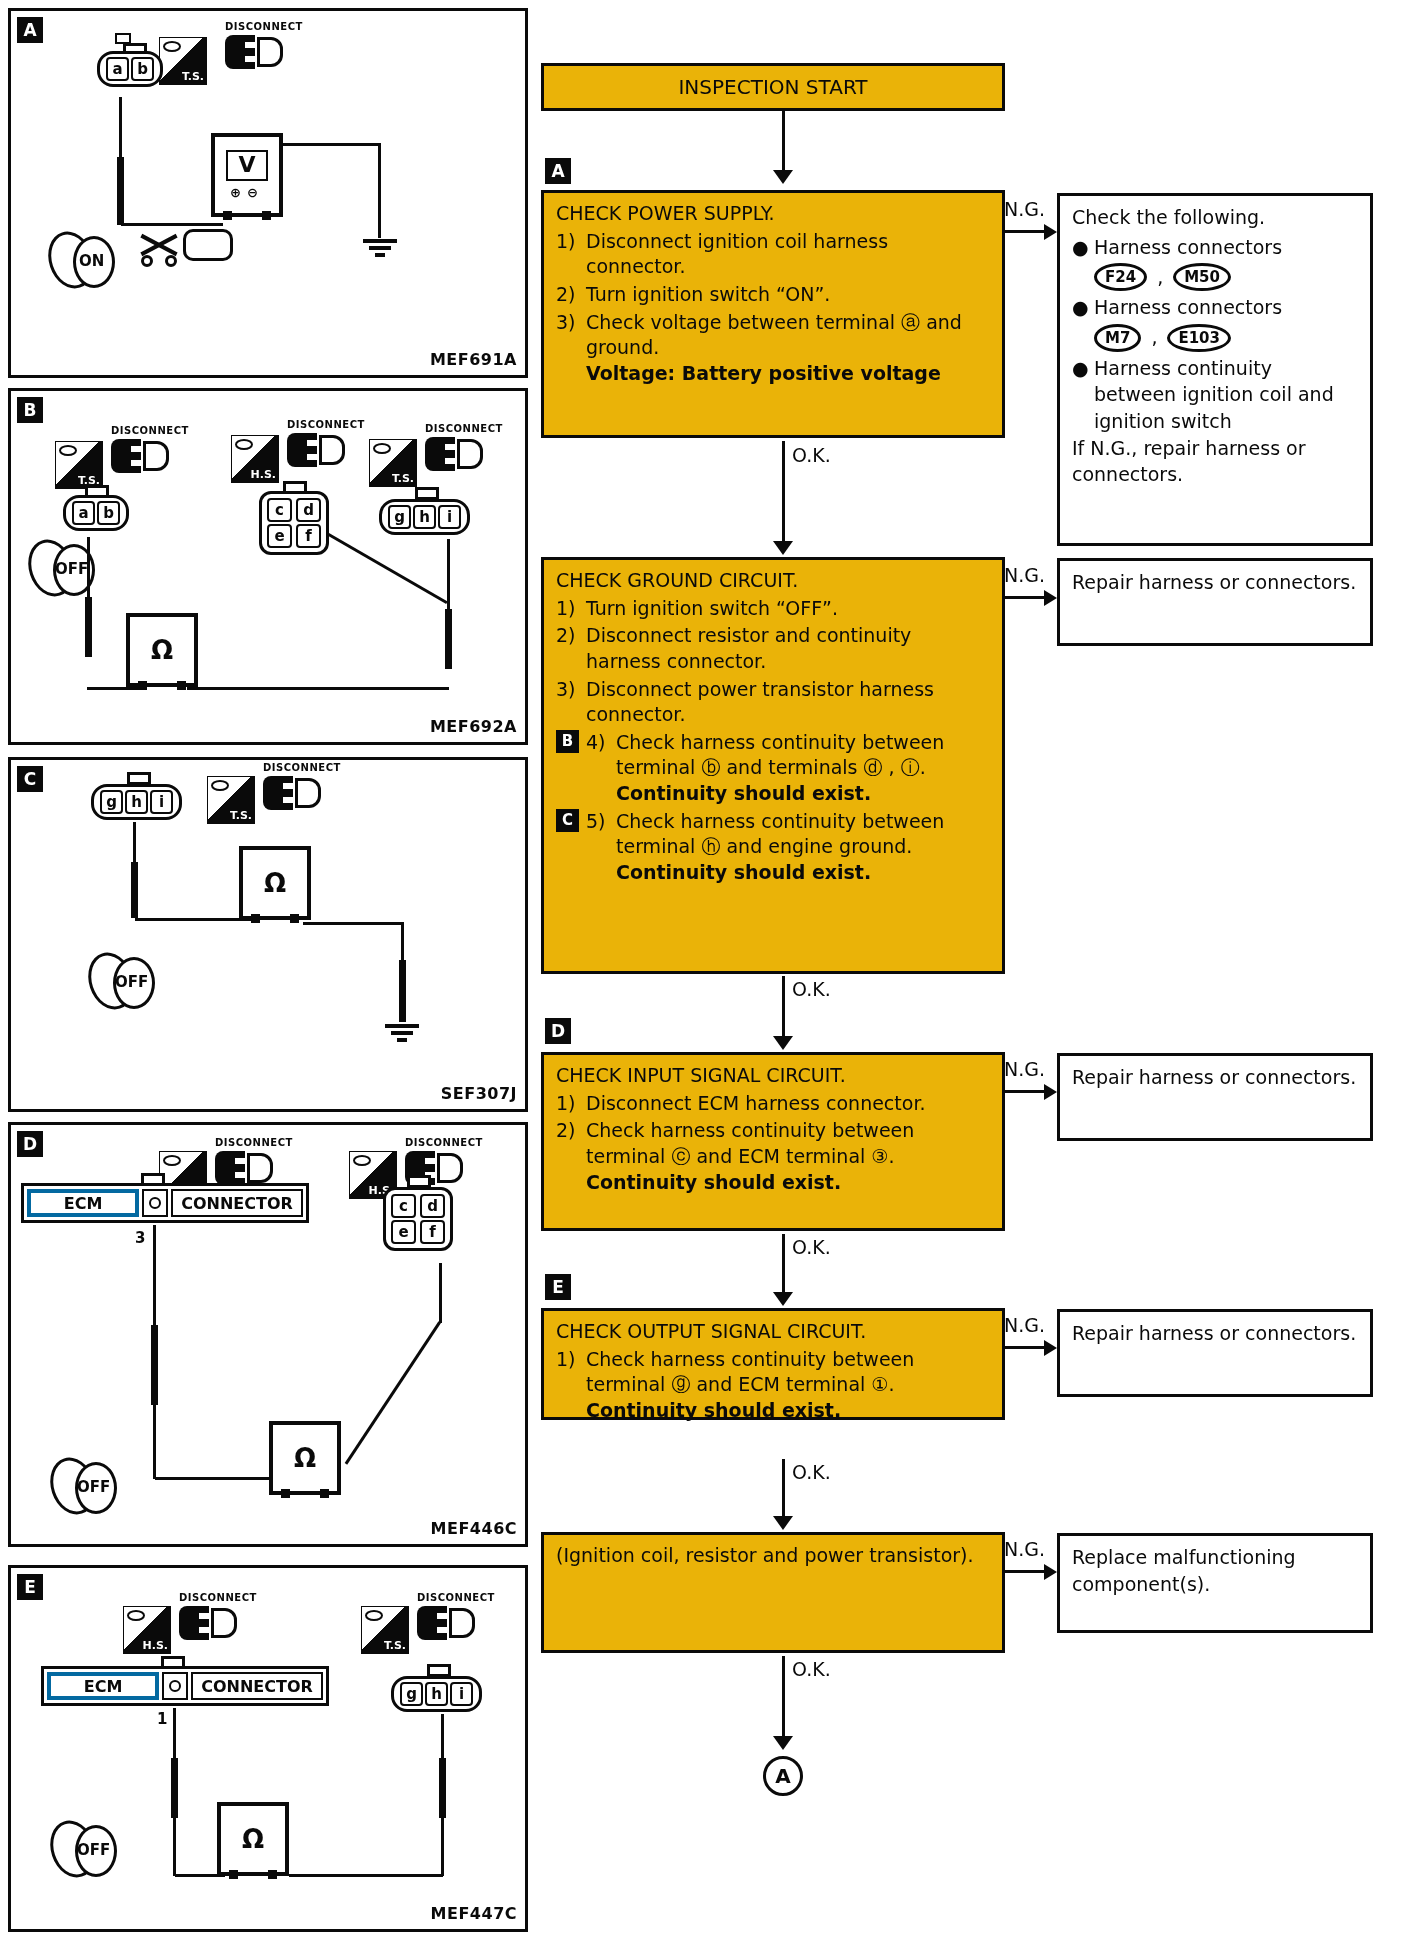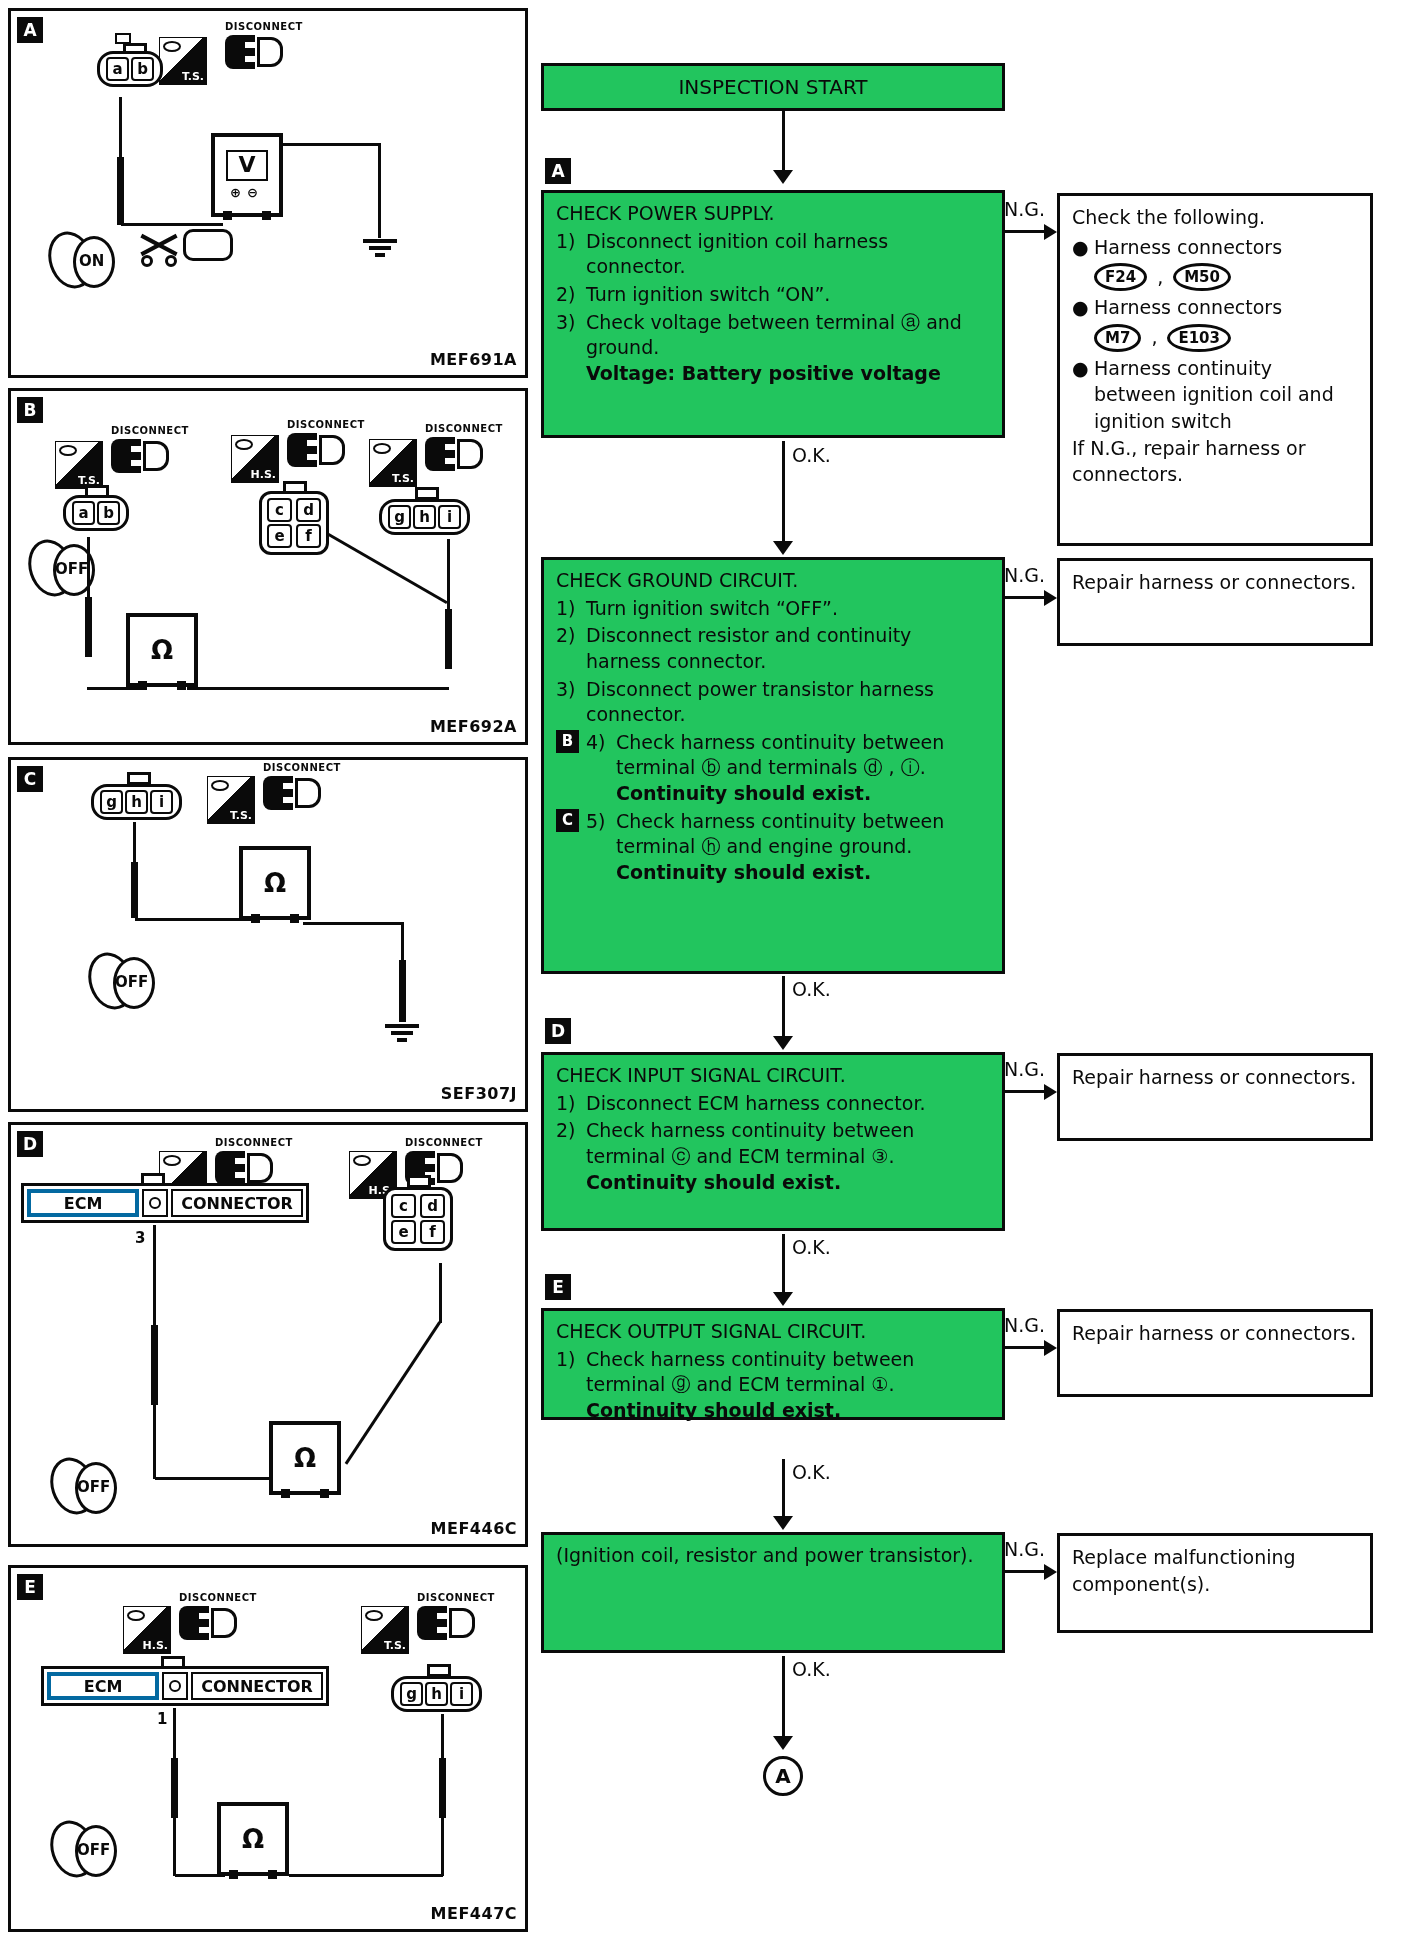--- a/index.html
+++ b/index.html
@@ -51,21 +51,21 @@
         transform:translate(-50%,-50%)}
   .ecmr{flex:1;border:2px solid #0a0a0a;margin:3px;display:flex;align-items:center;justify-content:center;
         font-weight:bold;font-size:16px}
   .pin{position:absolute;font-weight:bold;font-size:15px}
   .minibox{position:absolute;width:16px;height:11px;border:2px solid #0a0a0a;background:#fff}
   .scis{position:absolute;width:44px;height:40px}
   .scis .bar{position:absolute;width:40px;height:4px;background:#0a0a0a;top:16px;left:2px}
   .scis .c{position:absolute;width:12px;height:12px;border:3px solid #0a0a0a;border-radius:50%;bottom:0}
   .coil{position:absolute;width:50px;height:32px;border:3px solid #0a0a0a;border-radius:10px;background:#fff}
   
-  .flowbox{position:absolute;left:541px;width:464px;border:3px solid #0a0a0a;background:#22c55e;
+  .flowbox{position:absolute;left:541px;width:464px;border:3px solid #0a0a0a;background:#eab308;
            padding:8px 12px;font-size:19px;line-height:1.35}
   .startbox{display:flex;align-items:center;justify-content:center;font-size:20px;padding:4px}
   .ngbox{position:absolute;left:1057px;width:316px;border:3px solid #0a0a0a;background:#fff;
          padding:8px 12px;font-size:19px;line-height:1.4}
   .btitle{margin-bottom:2px}
   .item{display:flex;margin-top:2px}
   .item .n{flex:0 0 30px}
   .item .t{flex:1}
   .bold{font-weight:bold}
   .ind{margin-left:30px}

